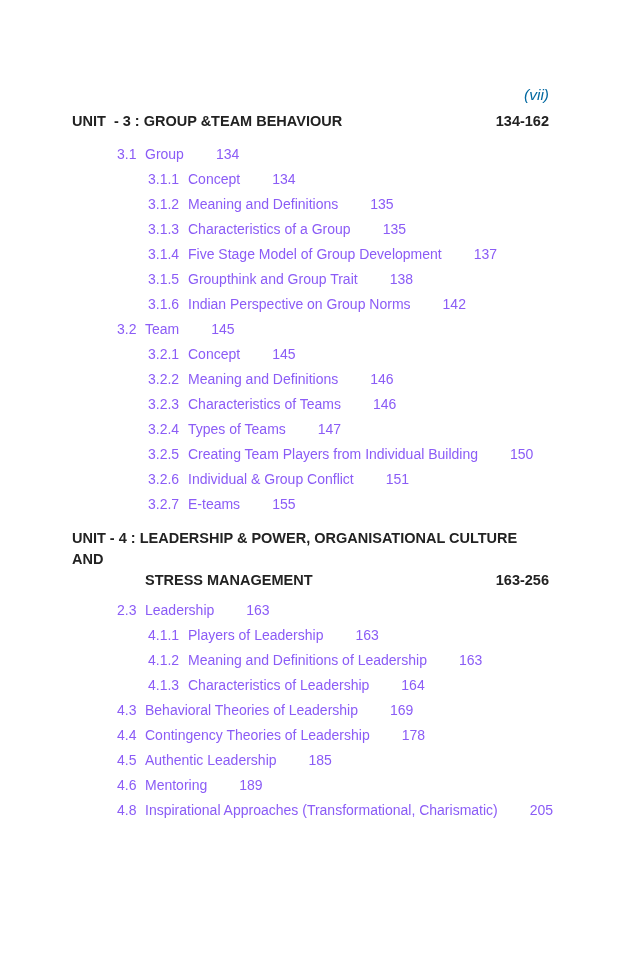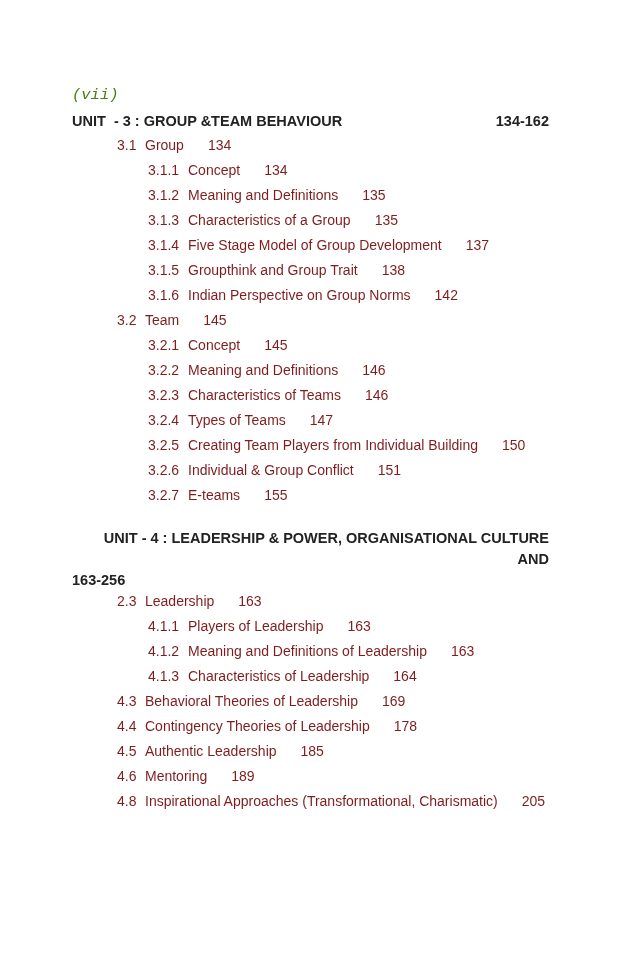--- a/index.html
+++ b/index.html
@@ -11,62 +11,61 @@
   }
   .page {
     position:relative;
     width:624px; height:960px;
     padding:0 75px 0 72px;
     background:#ffffff;
     overflow:hidden;
   }
   .folio {
     margin-top:86px;
-    text-align:left;
-    font-family:Liberation Mono, monospace;
+    text-align:right;
+    font-family:Liberation Sans, sans-serif;
     font-style:italic;
     font-size:15.5px;
-    color:#4d7c0f;
+    color:#0369a1;
   }
   .unit-heading {
     display:flex;
     justify-content:space-between;
     align-items:flex-start;
     font-weight:bold;
     font-size:14.5px;
     line-height:21px;
     color:#222222;
-    text-align:right;
   }
   .unit-heading .h-title { white-space:pre-wrap; }
   .unit3-heading { margin-top:7px; }
   .unit4-heading { margin-top:16px; }
   .heading-line2 {
     display:flex;
     justify-content:space-between;
     font-weight:bold;
     font-size:14.5px;
     line-height:21px;
     color:#222222;
   }
   .heading-line2 .l2text { margin-left:73px; }
   .entries { margin-top:5px; }
   .entries.unit4 { margin-top:2px; }
   .entry {
     display:flex;
-    align-items:flex-start;
+    align-items:flex-end;
     height:25px;
     font-size:14px;
     white-space:nowrap;
-    color:#7f1d1d;
+    color:#8b5cf6;
   }
   .entry .num { flex:0 0 auto; }
   .lvl1 .num { margin-left:45px; width:28px; }
   .lvl2 .num { margin-left:76px; width:40px; }
-  .entry .pg { margin-left:24px; }
+  .entry .pg { margin-left:32px; }
 </style>
 </head>
 <body>
 
 <div class="page">
 
   <div class="folio">(vii)</div>
 
   <div class="unit-heading unit3-heading">
     <span class="h-title">UNIT  - 3 : GROUP &amp;TEAM BEHAVIOUR</span>
@@ -148,20 +147,21 @@
         <span class="num">3.2.7</span>
         <span class="ttl">E-teams</span>
         <span class="pg">155</span>
       </div>
   </div>
 
   <div class="unit-heading unit4-heading">
     <span class="h-title">UNIT - 4 : LEADERSHIP &amp; POWER, ORGANISATIONAL CULTURE AND</span>
   </div>
   <div class="heading-line2">
+    <span class="l2text">STRESS MANAGEMENT</span>
     <span class="h-pages">163-256</span>
   </div>
 
   <div class="entries unit4">
     <div class="entry lvl1">
         <span class="num">2.3</span>
         <span class="ttl">Leadership</span>
         <span class="pg">163</span>
       </div>
     <div class="entry lvl2">

